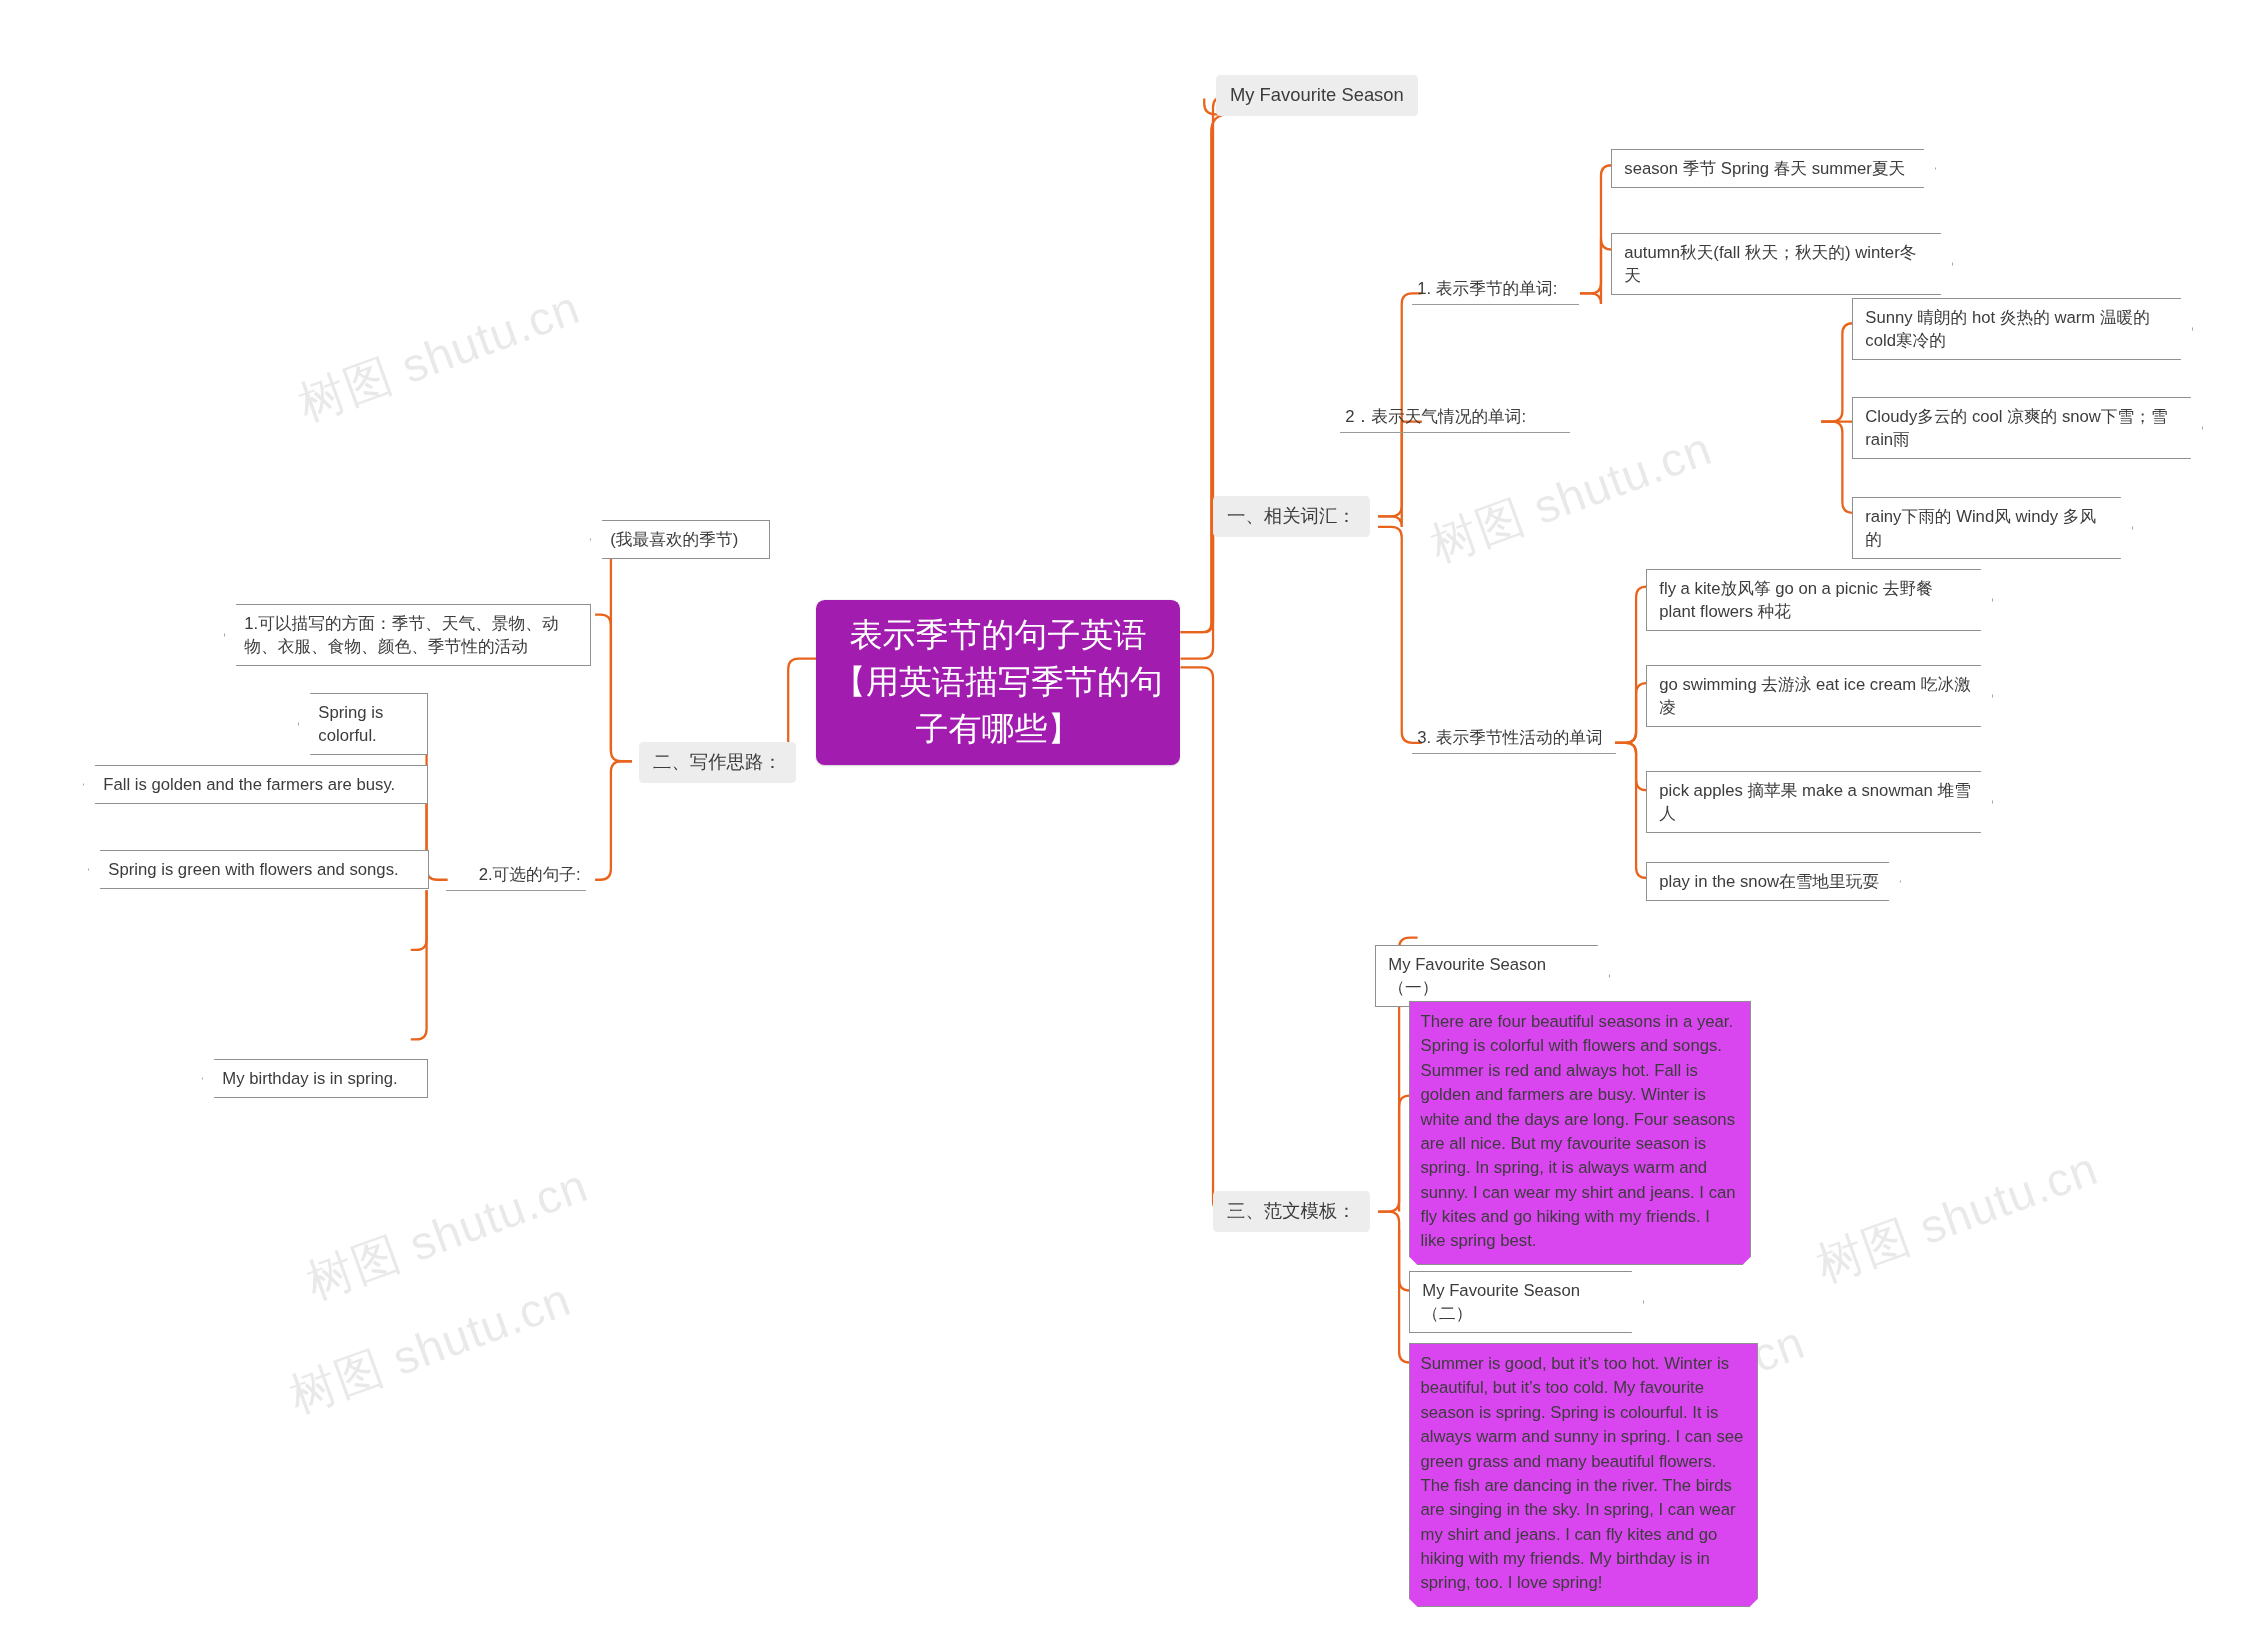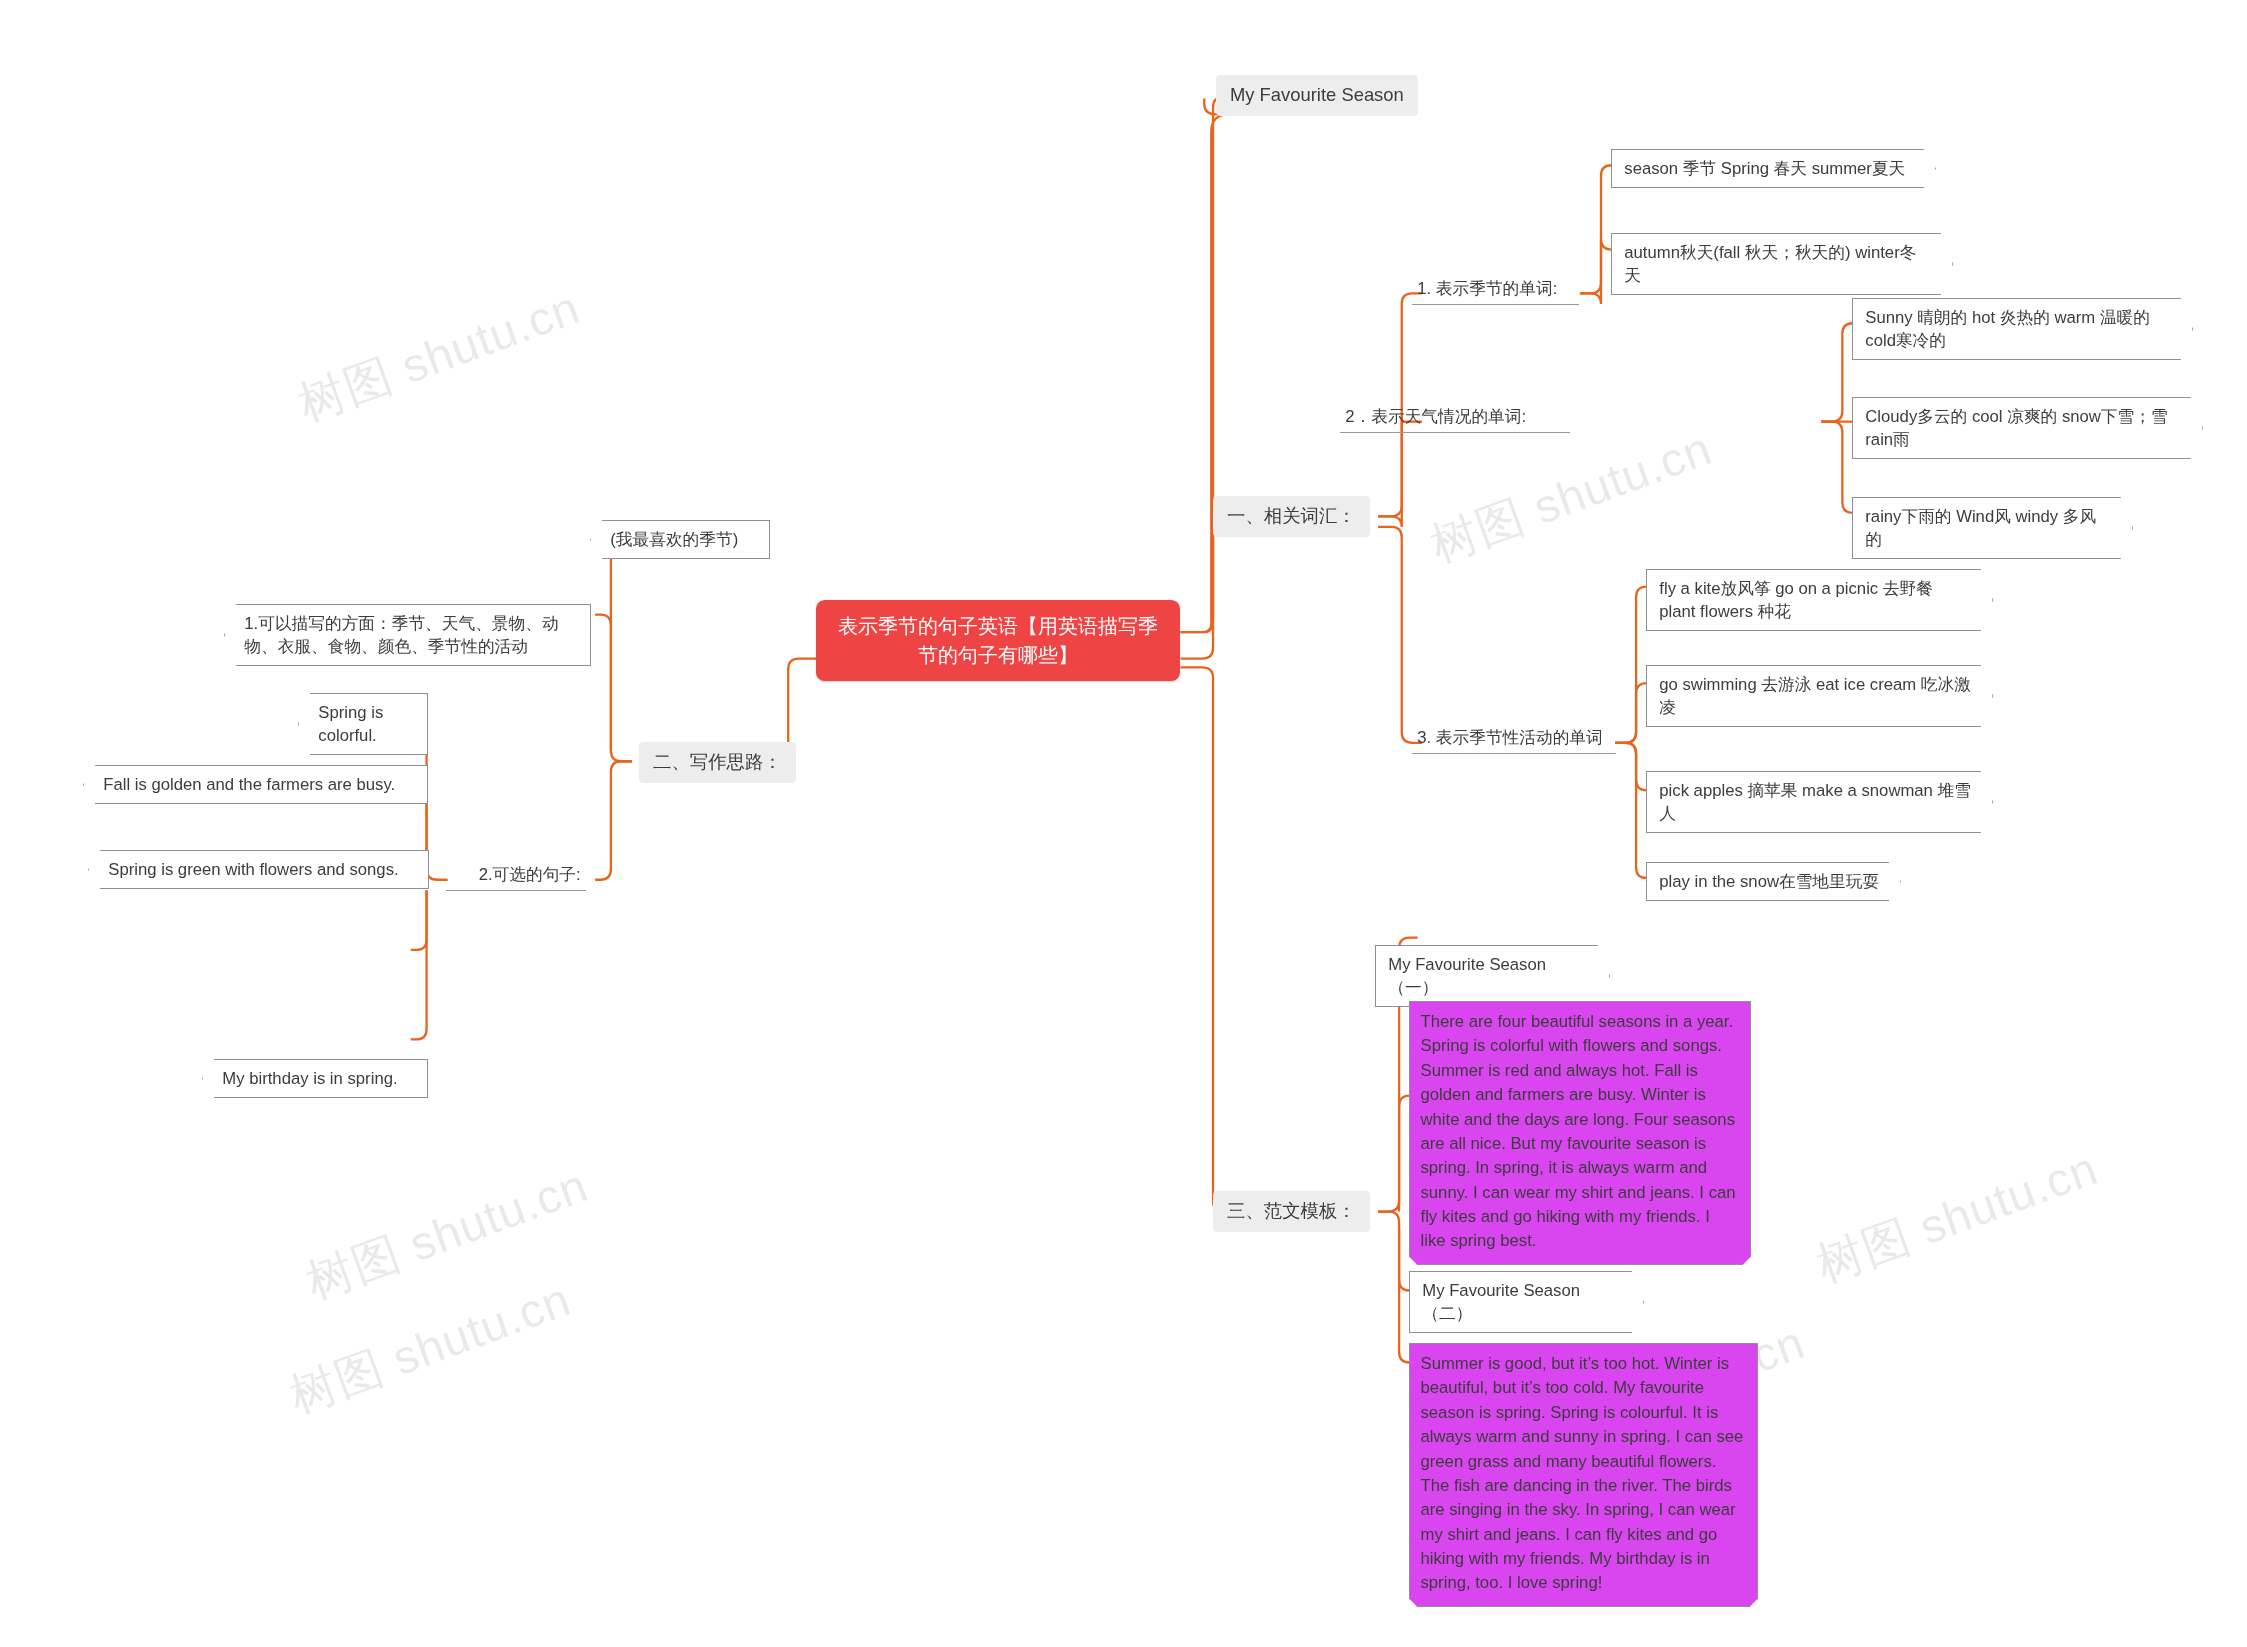--- a/index.html
+++ b/index.html
@@ -28,24 +28,24 @@
   .node {
     position: absolute;
     box-sizing: border-box;
     font-size: 16.7px;
     line-height: 1.35;
     color: #3c3c3c;
     white-space: pre-wrap;
   }
   
   .root {
-    background: #ef4444;
+    background: #a21caf;
     color: #ffffff;
     border-radius: 8.8px;
-    font-size: 20px;
+    font-size: 33px;
     line-height: 1.42;
     text-align: center;
     padding: 12.3px 14px;
     box-shadow: 0 0.9px 1.8px rgba(0,0,0,0.18);
   }
   
   .pill {
     background: #ededed;
     border-radius: 4.4px;
     padding: 8px 14px;

